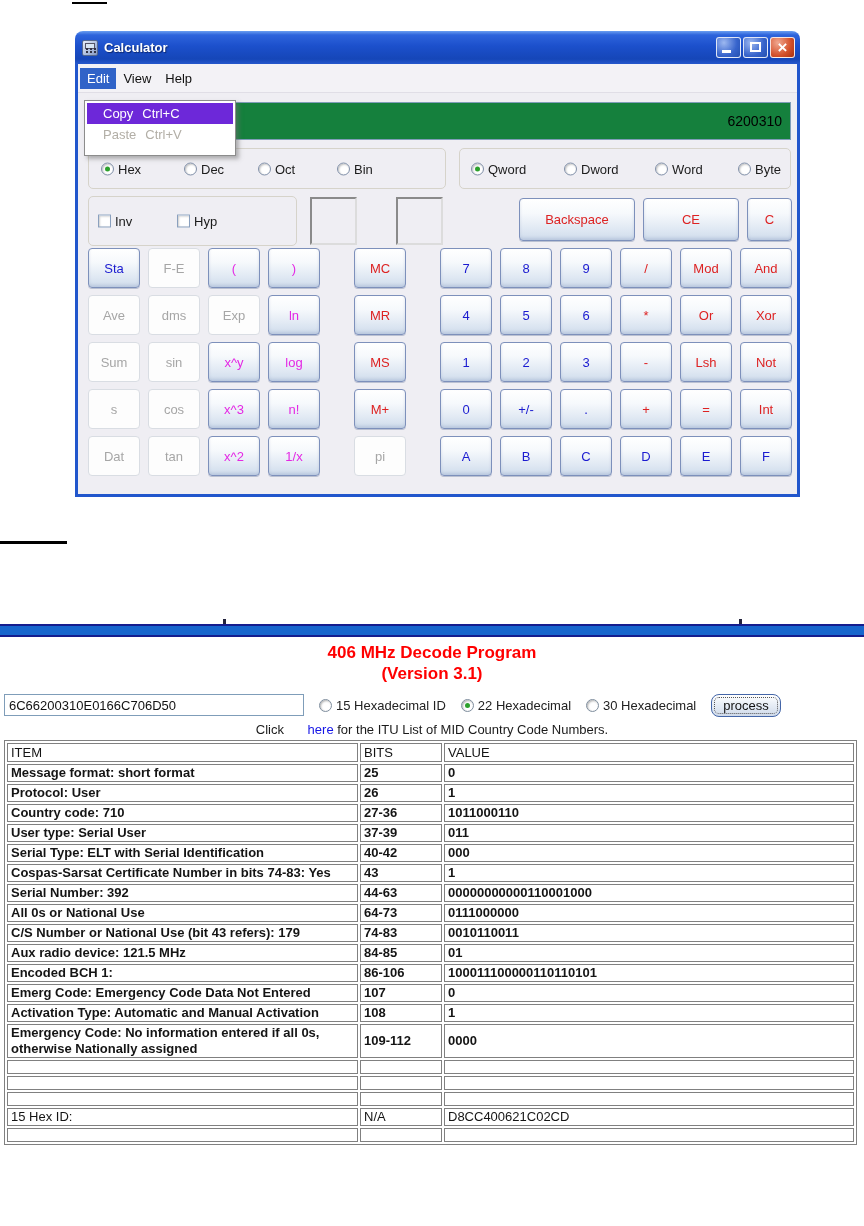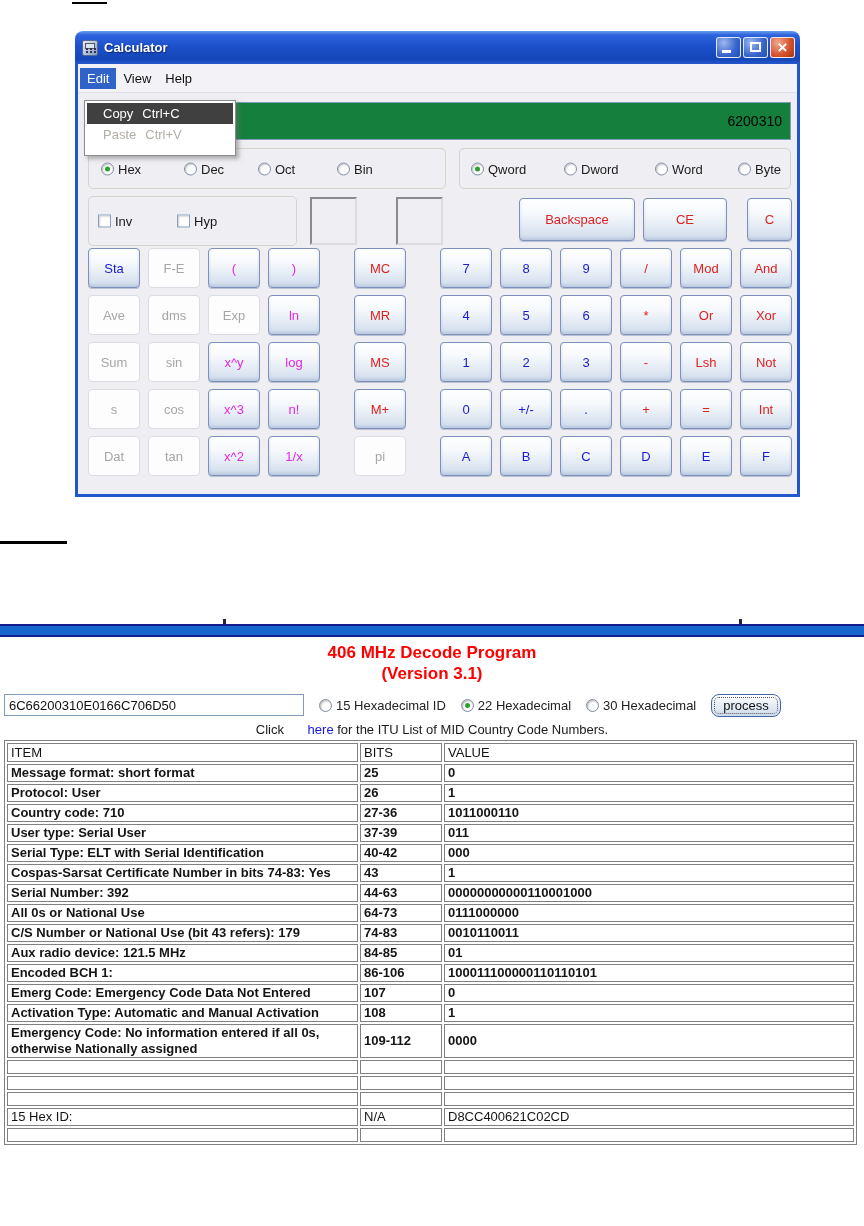--- a/index.html
+++ b/index.html
@@ -39,21 +39,21 @@
   .menu-item{padding:3px 7px;font-size:13px;color:#111;}
   .menu-item.active{background:#3063c8;color:#fff;}
 
   #display{position:absolute;left:10px;top:38px;width:703px;height:38px;background:#15803d;
     border:1px solid #7f9db9;box-sizing:border-box;display:flex;align-items:center;
     justify-content:flex-end;padding-right:8px;font-size:14px;color:#000;}
 
   #dropdown{position:absolute;left:6px;top:36px;width:152px;background:#fff;border:1px solid #8c8c8c;
     padding:2px 2px 10px 2px;box-shadow:3px 3px 4px rgba(110,110,110,.5);z-index:9;box-sizing:border-box;}
   .dd-item{height:21px;display:flex;align-items:center;padding-left:16px;font-size:13px;color:#111;}
-  .dd-item.hl{background:#404040;color:#fff;align-items:center;}
+  .dd-item.hl{background:#6d28d9;color:#fff;align-items:center;}
   .dd-item.off{color:#b2aea6;}
   .dd-short{margin-left:9px;}
 
   .groupbox{position:absolute;border:1px solid #d6d3ca;border-radius:5px;box-sizing:border-box;}
   #gb-base{left:10px;top:84px;width:358px;height:41px;}
   #gb-word{left:381px;top:84px;width:332px;height:41px;}
   .cradio{position:absolute;top:50%;transform:translateY(-50%);display:flex;align-items:center;}
   #gb-base .cradio:nth-child(1){left:12px}#gb-base .cradio:nth-child(2){left:95px}
   #gb-base .cradio:nth-child(3){left:169px}#gb-base .cradio:nth-child(4){left:248px}
   #gb-word .cradio:nth-child(1){left:11px}#gb-word .cradio:nth-child(2){left:104px}
@@ -75,21 +75,21 @@
 
   .calc-btn{box-sizing:border-box;width:52px;height:40px;border:1px solid #7d90bb;border-radius:4px;
     background:linear-gradient(180deg,#ffffff,#f6f9fc 35%,#e2eaf4 70%,#cfdcec);
     display:flex;align-items:center;justify-content:center;font-size:13px;margin-right:8px;
     box-shadow:inset 0 -2px 3px rgba(120,140,180,.25),0 1px 0 rgba(90,110,150,.35);}
   .btn-row .calc-btn:last-child{margin-right:0;}
   .gapL{margin-left:26px;}
   .blue{color:#1b1bd0}.red{color:#dd2222}.magenta{color:#e428e4}
   .calc-btn.off{background:#fdfdfd;border:1px solid #d9dde3;box-shadow:none;color:#a6a6a6;}
   .topbtn{position:absolute;height:43px;top:134px;}
-  .tb1{left:441px;width:116px;}.tb2{left:565px;width:84px;}.tb3{left:669px;width:45px;}
+  .tb1{left:441px;width:116px;}.tb2{left:565px;width:96px;}.tb3{left:669px;width:45px;}
   #btngrid{position:absolute;left:10px;top:184px;}
   .btn-row{display:flex;height:40px;margin-bottom:7px;}
 
   
   .blue-bar{position:absolute;top:624px;left:0;width:864px;height:9px;background:#1766cd;
     border-top:2px solid #151d8e;border-bottom:2px solid #151d8e;}
   .tick{position:absolute;top:619px;width:3px;height:5px;background:#23233c;}
   #tick1{left:223px}#tick2{left:739px}
 
   .dec-wrap{position:absolute;left:0;top:637px;width:864px;}

